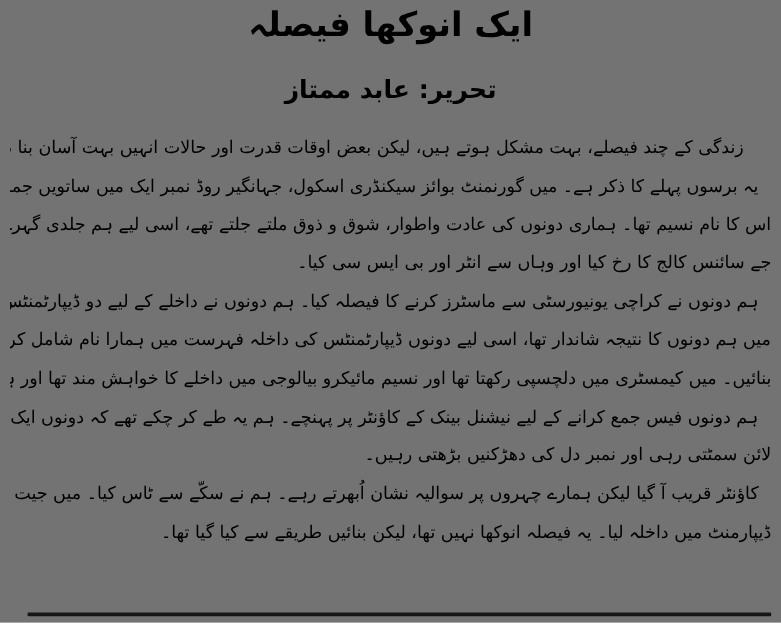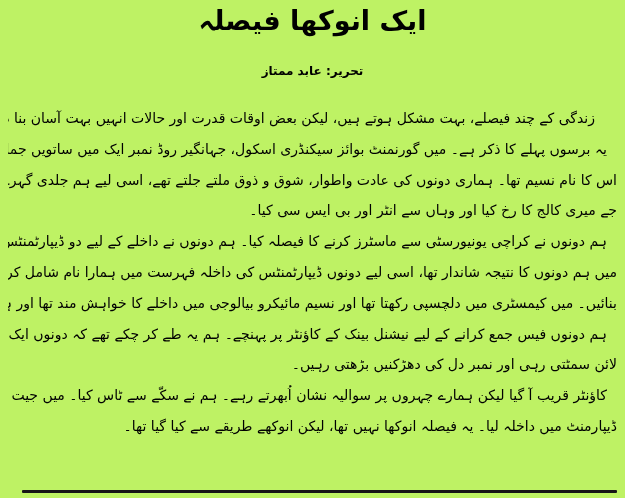--- a/index.html
+++ b/index.html
@@ -11,21 +11,21 @@
     width: 625px;
     height: 498px;
     overflow: hidden;
     position: relative;
     color: #000000;
     font-family: "DejaVu Sans", sans-serif;
   }
   .doc-page {
     position: absolute;
     inset: 0;
-    background: #bef264;
+    background: #737373;
   }
   .story-title {
     position: absolute;
     top: 2px;
     left: 0;
     right: 0;
     margin: 0;
     text-align: center;
     direction: rtl;
     font-size: 27px;
@@ -33,21 +33,21 @@
     line-height: 38px;
     letter-spacing: 0;
   }
   .byline {
     position: absolute;
     top: 56px;
     left: 0;
     right: 0;
     text-align: center;
     direction: rtl;
-    font-size: 12px;
+    font-size: 20px;
     font-weight: 700;
     line-height: 30px;
   }
   .story-body {
     position: absolute;
     top: 103px;
     left: 8px;
     right: 8px;
   }
   .ln {
@@ -79,25 +79,25 @@
 <div class="doc-page">
 
   <h1 class="story-title">ایک انوکھا فیصلہ</h1>
 
   <div class="byline">تحریر: عابد ممتاز</div>
 
   <div class="story-body">
     <div class="ln indent-lg">زندگی کے چند فیصلے، بہت مشکل ہوتے ہیں، لیکن بعض اوقات قدرت اور حالات انہیں بہت آسان بنا دیتے ہیں۔</div>
     <div class="ln indent">یہ برسوں پہلے کا ذکر ہے۔ میں گورنمنٹ بوائز سیکنڈری اسکول، جہانگیر روڈ نمبر ایک میں ساتویں جماعت کا طالب علم تھا۔ میری کلاس میں ایک نیا طالب علم داخل ہوا۔</div>
     <div class="ln">اس کا نام نسیم تھا۔ ہماری دونوں کی عادت واطوار، شوق و ذوق ملتے جلتے تھے، اسی لیے ہم جلدی گہرے دوست بن گئے۔ ہم نے اس اسکول سے میٹرک کرنے کے بعد ڈی</div>
-    <div class="ln">جے میری کالج کا رخ کیا اور وہاں سے انٹر اور بی ایس سی کیا۔</div>
+    <div class="ln">جے سائنس کالج کا رخ کیا اور وہاں سے انٹر اور بی ایس سی کیا۔</div>
     <div class="ln indent">ہم دونوں نے کراچی یونیورسٹی سے ماسٹرز کرنے کا فیصلہ کیا۔ ہم دونوں نے داخلے کے لیے دو ڈیپارٹمنٹس، کیمسٹری اور مائیکرو بیالوجی میں فارم جمع کرائے۔ بی ایس سی</div>
     <div class="ln">میں ہم دونوں کا نتیجہ شاندار تھا، اسی لیے دونوں ڈیپارٹمنٹس کی داخلہ فہرست میں ہمارا نام شامل کر لیا گیا۔ اب ہمیں یہ مشکل فیصلہ کرنا تھا کہ ہم کس ڈیپارمنٹ کو اپنی منزل</div>
     <div class="ln">بنائیں۔ میں کیمسٹری میں دلچسپی رکھتا تھا اور نسیم مائیکرو بیالوجی میں داخلے کا خواہش مند تھا اور ہم دونوں اکٹھے بھی رہنا چاہتے تھے۔</div>
     <div class="ln indent">ہم دونوں فیس جمع کرانے کے لیے نیشنل بینک کے کاؤنٹر پر پہنچے۔ ہم یہ طے کر چکے تھے کہ دونوں ایک ہی ڈیپارٹمنٹ میں داخلہ لیں گے، لیکن دونوں کی پسند مختلف تھی۔</div>
     <div class="ln">لائن سمٹتی رہی اور نمبر دل کی دھڑکنیں بڑھتی رہیں۔</div>
     <div class="ln indent">کاؤنٹر قریب آ گیا لیکن ہمارے چہروں پر سوالیہ نشان اُبھرتے رہے۔ ہم نے سکّے سے ٹاس کیا۔ میں جیت گیا، نسیم ہار گیا۔ چنانچہ نسیم نے صرف میری خاطر کیمسٹری</div>
-    <div class="ln">ڈیپارمنٹ میں داخلہ لیا۔ یہ فیصلہ انوکھا نہیں تھا، لیکن انوکھے طریقے سے کیا گیا تھا۔</div>
+    <div class="ln">ڈیپارمنٹ میں داخلہ لیا۔ یہ فیصلہ انوکھا نہیں تھا، لیکن بنائیں طریقے سے کیا گیا تھا۔</div>
   </div>
 
   <div class="bottom-rule"></div>
 
 </div>
 
 </body></html>

